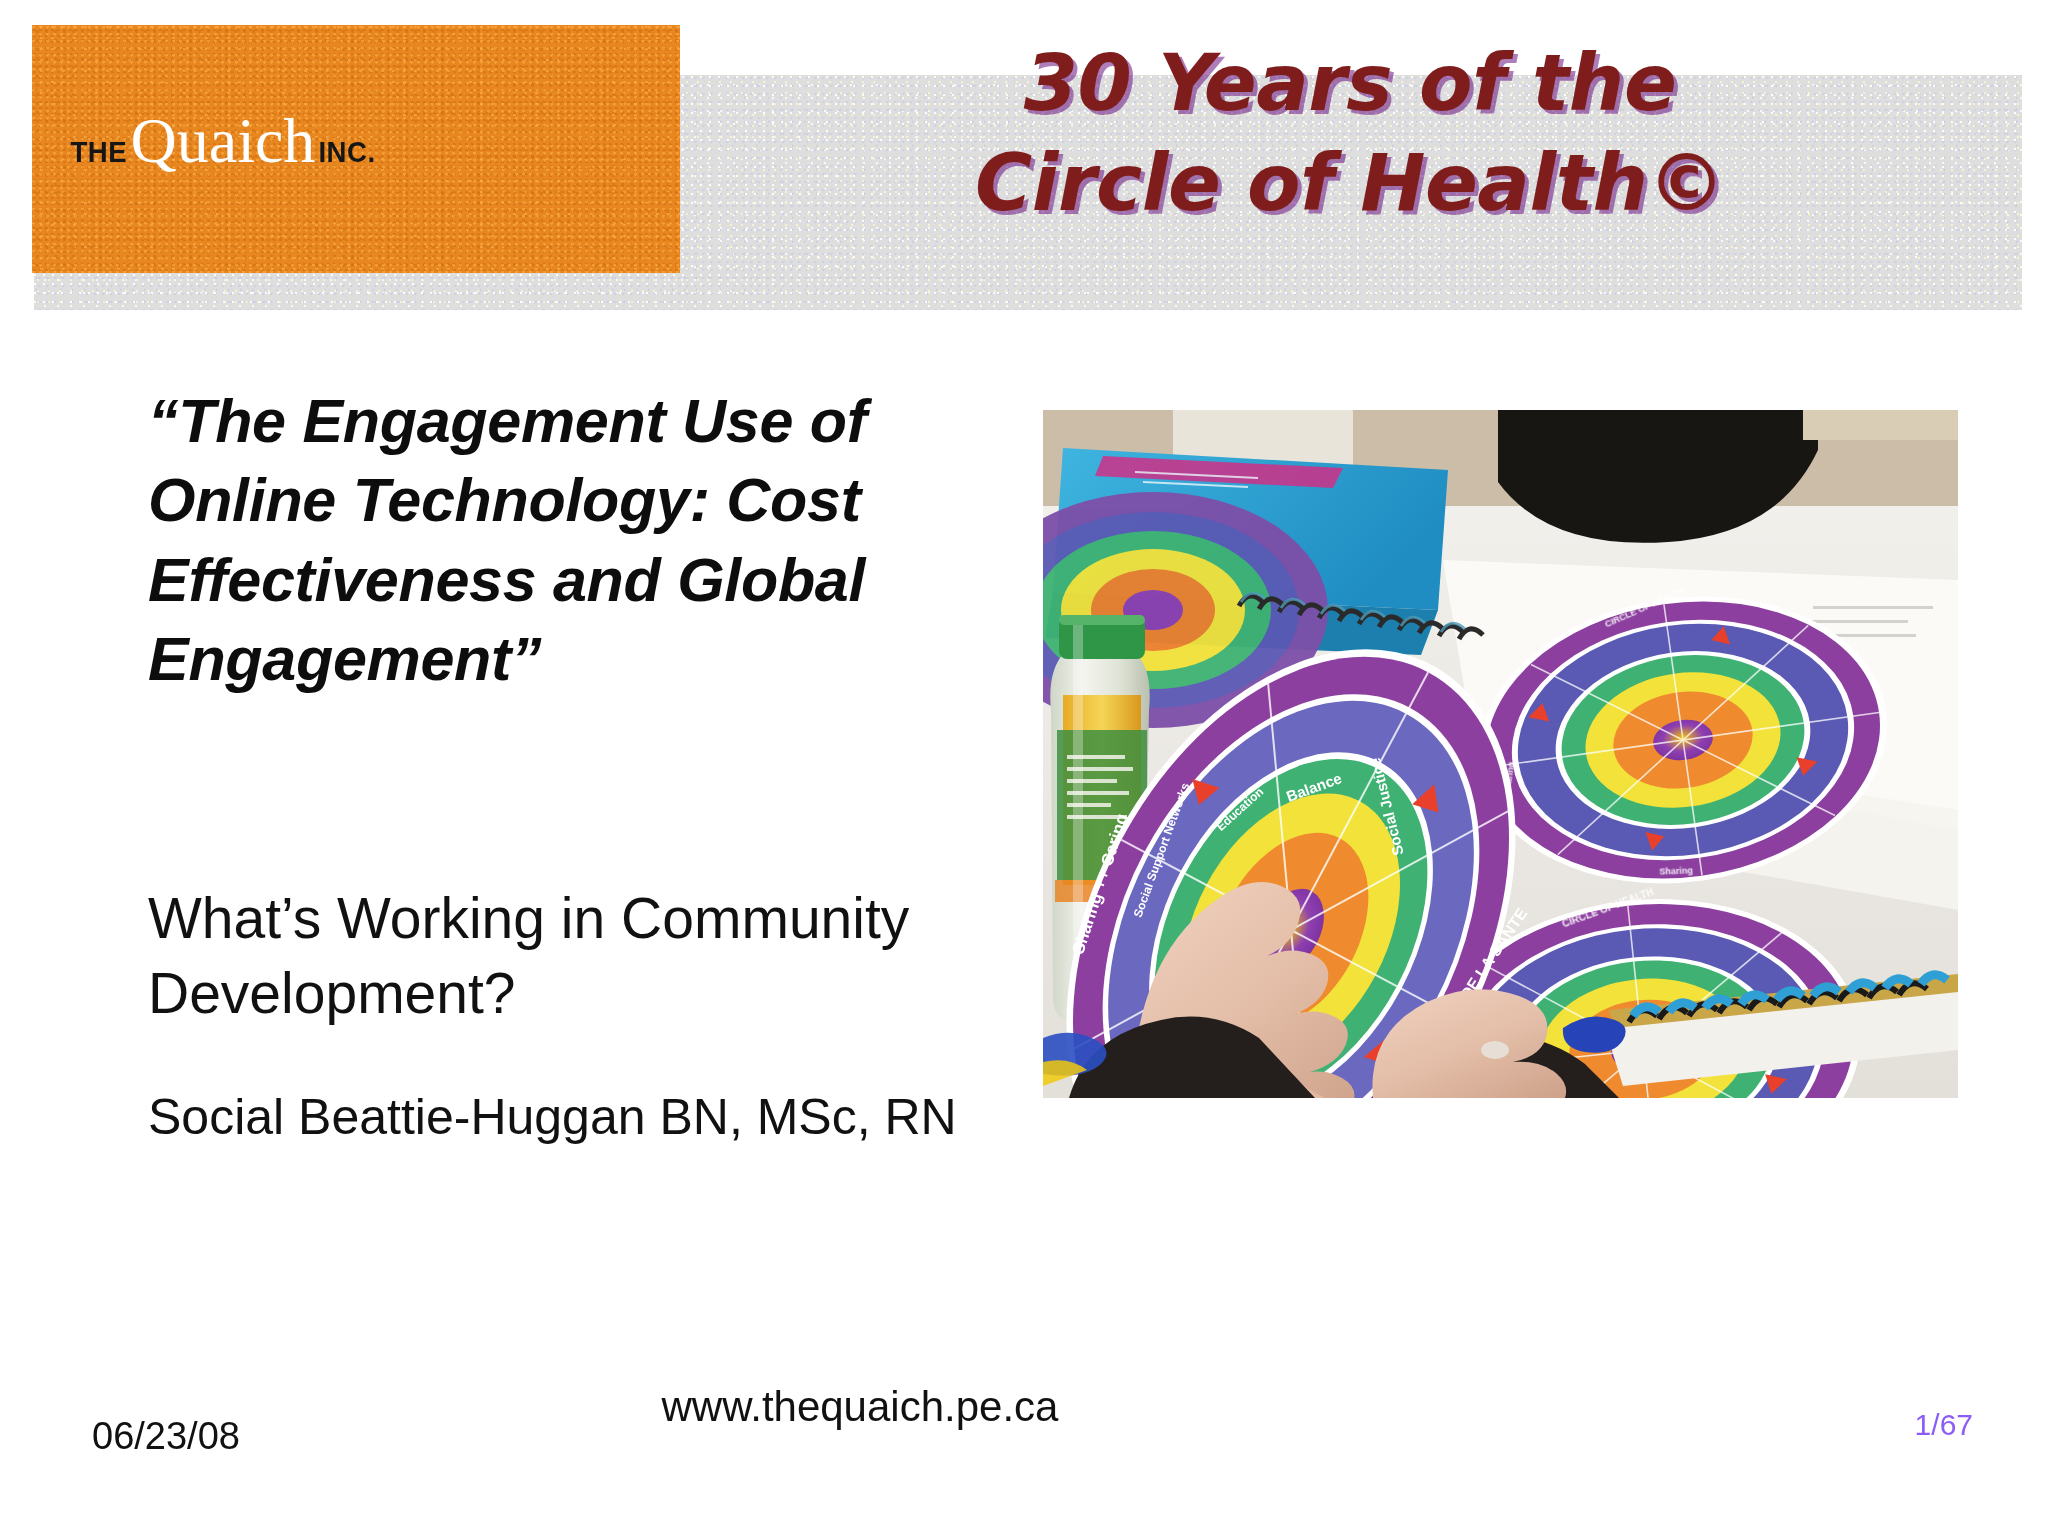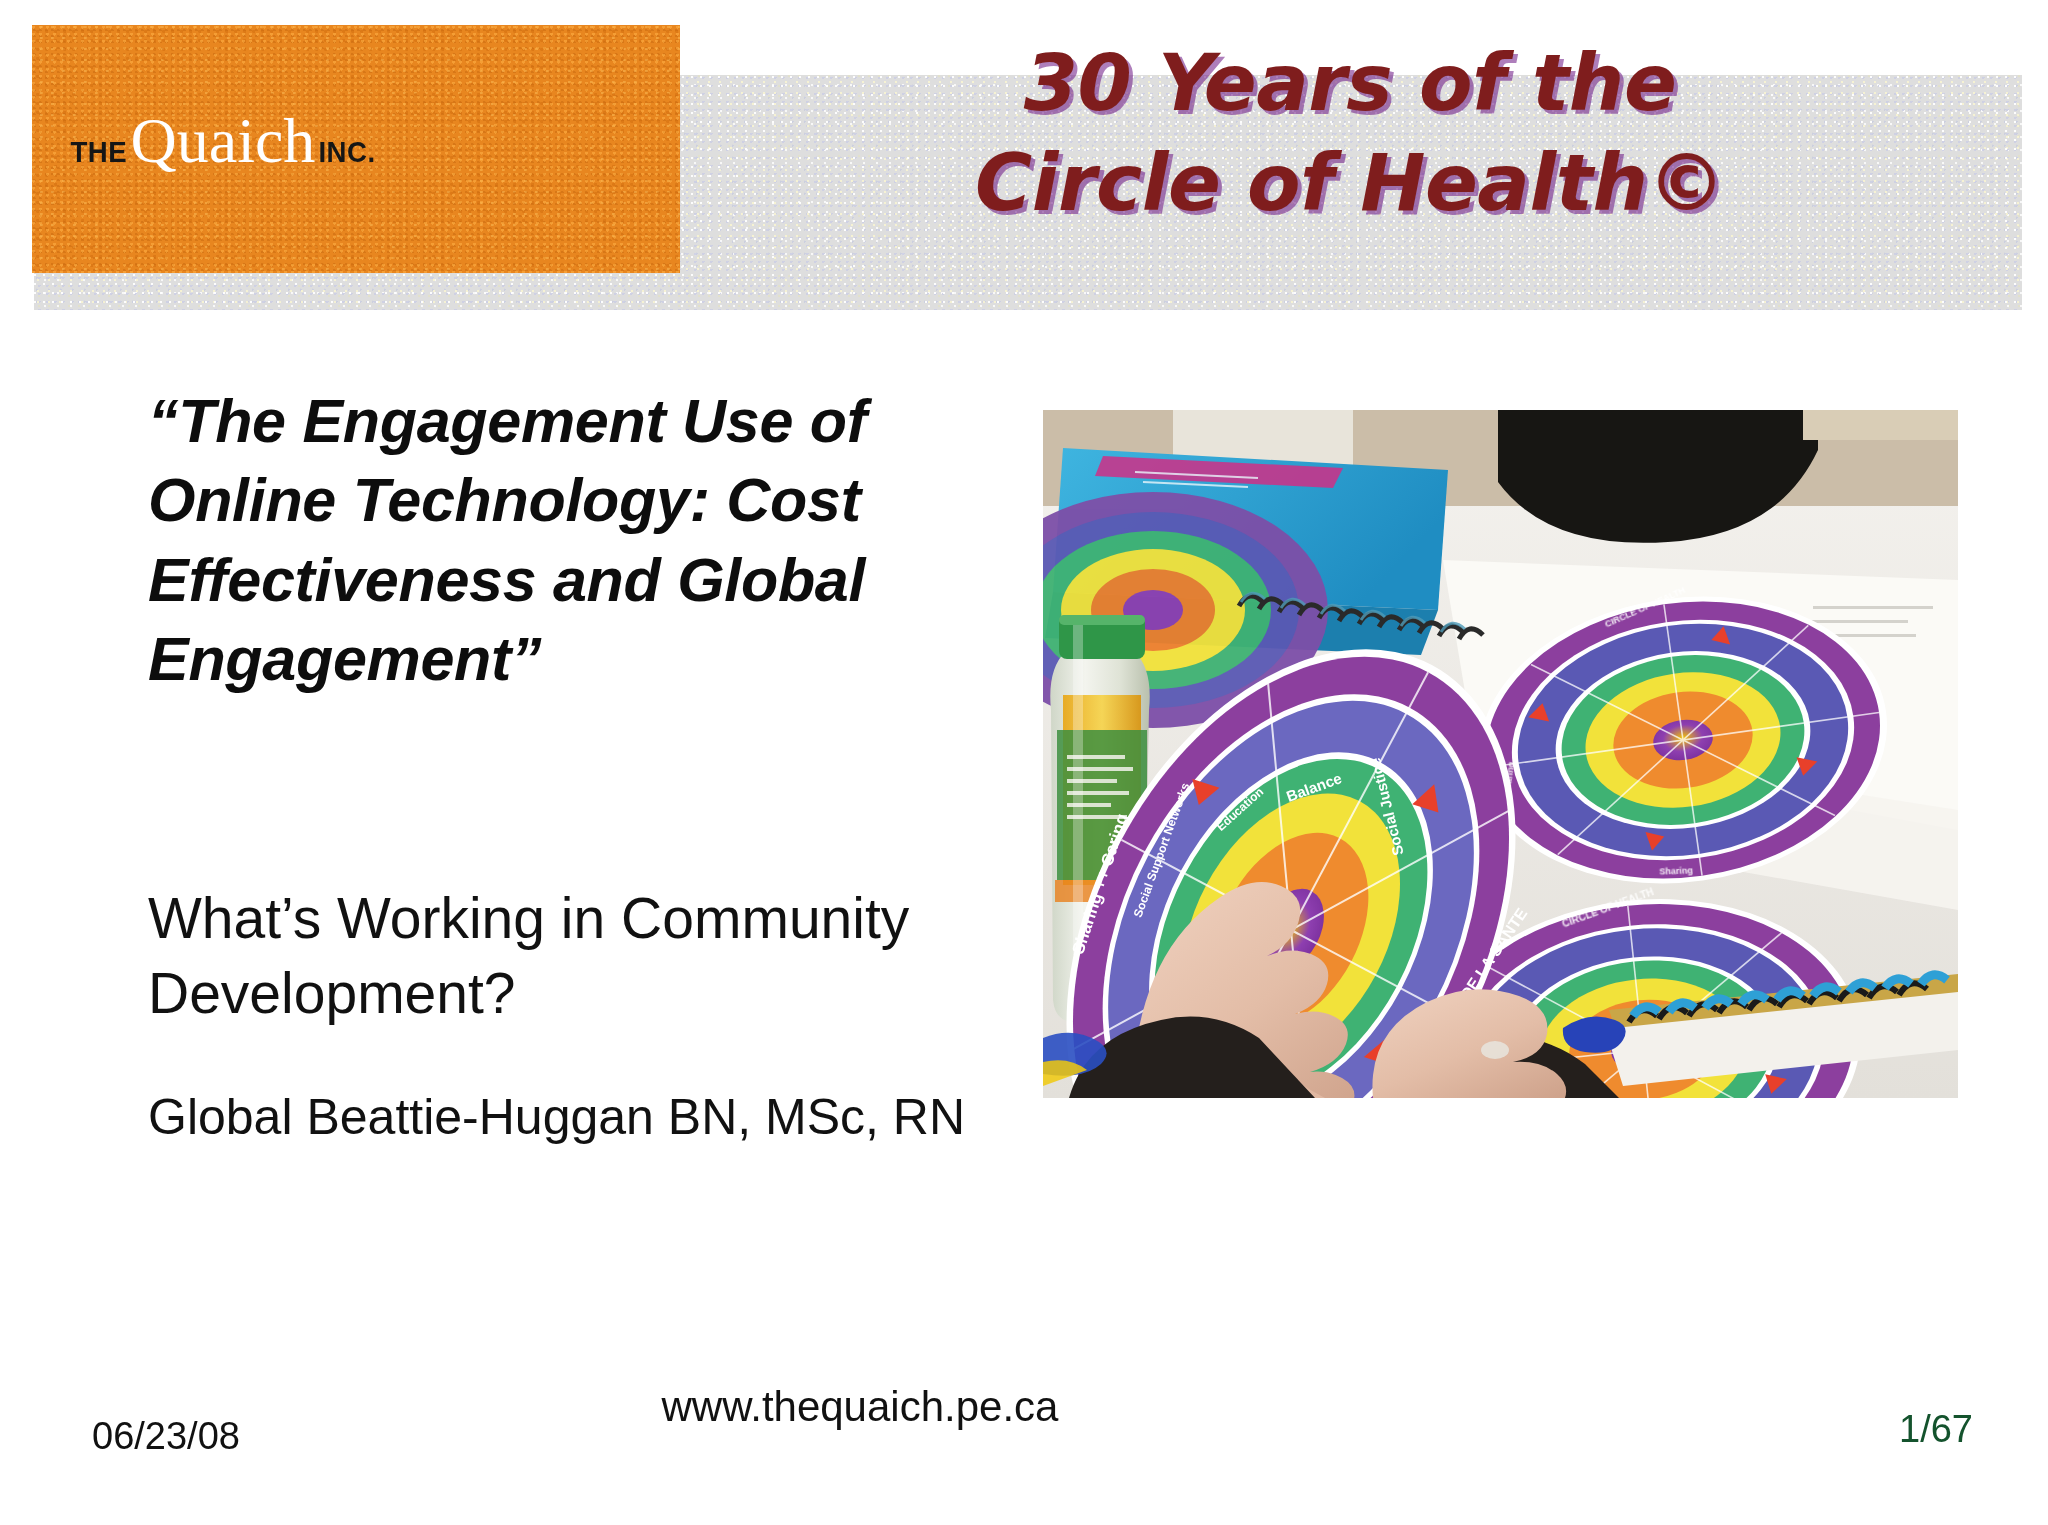--- a/index.html
+++ b/index.html
@@ -151,22 +151,22 @@
     text-align: center;
     font-family: "Liberation Sans", sans-serif;
     font-size: 42px;
     color: #111111;
   }
   #footer-pagenum {
     position: absolute;
     right: 75px;
     top: 1408px;
     font-family: "Liberation Sans", sans-serif;
-    font-size: 38px;
-    color: #14532d;
+    font-size: 30px;
+    color: #8b5cf6;
   }
 
   
   #photo-frame {
     position: absolute;
     left: 1043px;
     top: 410px;
     width: 915px;
     height: 688px;
     overflow: hidden;
@@ -195,21 +195,21 @@
   <div>Online Technology: Cost</div>
   <div>Effectiveness and Global</div>
   <div>Engagement”</div>
 </div>
 
 <div id="subtitle-question">
   <div>What’s Working in Community</div>
   <div>Development?</div>
 </div>
 
-<div id="author-line">Global Beattie-Huggan BN, MSc, RN</div>
+<div id="author-line">Social Beattie-Huggan BN, MSc, RN</div>
 
 <div id="photo-frame">
   <svg width="915" height="688" viewBox="0 0 915 688">
     <defs>
       <radialGradient id="gCore" cx="50%" cy="45%" r="60%">
         <stop offset="0%" stop-color="#f2c400"></stop>
         <stop offset="55%" stop-color="#8e3fb0"></stop>
         <stop offset="100%" stop-color="#7a2f9c"></stop>
       </radialGradient>
       <linearGradient id="gTable" x1="0" y1="0" x2="0" y2="1">

